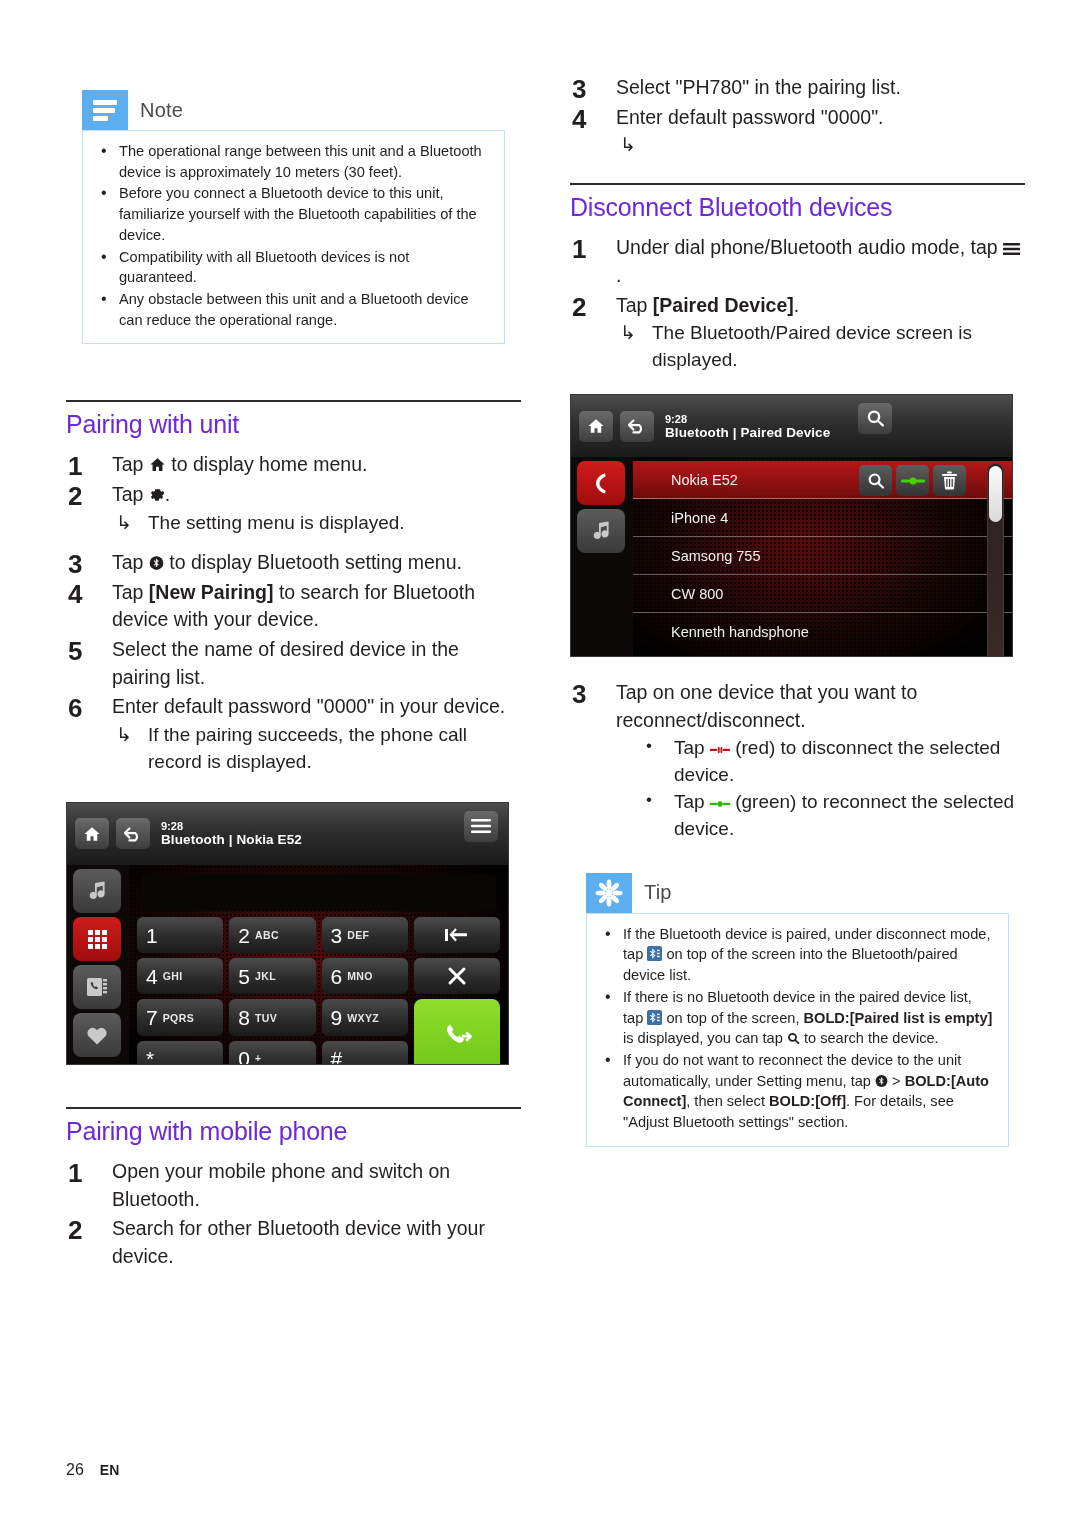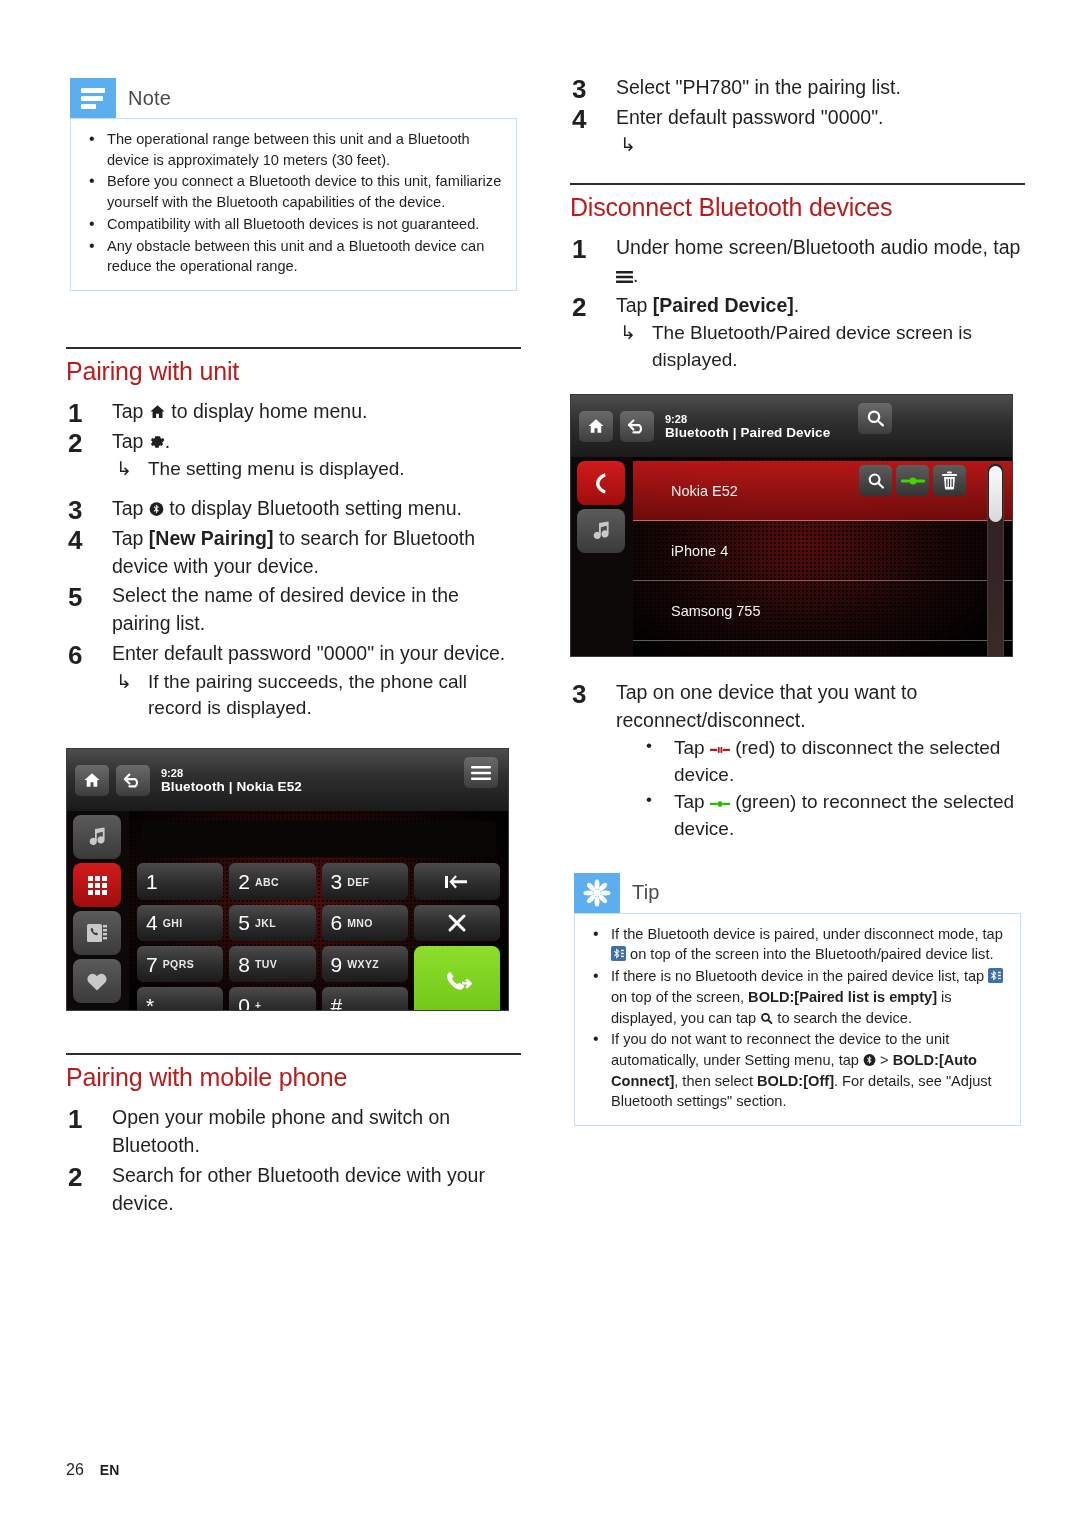--- a/index.html
+++ b/index.html
@@ -9,21 +9,21 @@
     font-family: "Liberation Sans", sans-serif;
     color: #231f20;
   }
   .page { position: relative; width: 1080px; height: 1527px; }
 
   .col { position: absolute; top: 0; width: 455px; }
   .col-left  { left: 66px; }
   .col-right { left: 570px; }
 
   
-  .callout { position: relative; margin: 4px; }
+  .callout { position: relative; margin: 16px; }
   .callout-tab {
     display: flex; align-items: center; gap: 12px;
     height: 40px;
   }
   .callout-badge {
     width: 46px; height: 40px;
     background: #5caeef;
     display: flex; align-items: center; justify-content: center;
     flex: 0 0 auto;
   }
@@ -54,21 +54,21 @@
   
   .note-bars { width: 24px; display: flex; flex-direction: column; gap: 3px; }
   .note-bars i { display: block; height: 5px; background: #fff; border-radius: 1px; }
   .note-bars i:nth-child(1) { width: 24px; }
   .note-bars i:nth-child(2) { width: 22px; }
   .note-bars i:nth-child(3) { width: 15px; }
 
   
   .rule { border-top: 2px solid #2d2d2d; margin-top: 4px; }
   h2.section {
-    color: #b91c1c;
+    color: #6d28d9;
     font-size: 25px;
     font-weight: 400;
     letter-spacing: -.2px;
     margin: 8px 0 12px 0;
   }
 
   
   ol.steps { list-style: none; }
   ol.steps > li {
     position: relative;
@@ -188,21 +188,21 @@
   .key.call {
     grid-row: span 2;
     background: linear-gradient(180deg,#8ede2c 0%, #6ec414 100%);
     align-items: center; justify-content: center; padding-left: 0;
     border-radius: 8px;
   }
 
   
   .plist { position: absolute; left: 0; right: 0; top: 0; bottom: 0; padding: 4px 0 0 0; }
   .prow {
-    height: 60px; display: flex; align-items: center;
+    height: 38px; display: flex; align-items: center;
     padding-left: 38px; position: relative;
     color: #f2f2f2; font-size: 14.5px;
     border-bottom: 1px solid rgba(210,200,200,.45);
   }
   .prow.sel {
     background: linear-gradient(180deg, rgba(190,24,24,.95), rgba(120,12,12,.9));
   }
   .prow .acts {
     position: absolute; right: 46px; top: 4px;
     display: flex; gap: 4px; align-items: center;
@@ -484,21 +484,21 @@
       </li>
     </ol>
 
     <div style="margin-top:52px;">
       <div class="rule"></div>
       <h2 class="section">Disconnect Bluetooth devices</h2>
 
       <ol class="steps">
         <li class="tight">
           <span class="num">1</span>
-          <span>Under home screen/Bluetooth audio mode, tap </span><span class="ic"><svg width="17" height="14" viewBox="0 0 20 16">
+          <span>Under dial phone/Bluetooth audio mode, tap </span><span class="ic"><svg width="17" height="14" viewBox="0 0 20 16">
                 <g fill="#231f20">
                   <rect y="1" width="20" height="2.8" rx=".6"></rect>
                   <rect y="6.6" width="20" height="2.8" rx=".6"></rect>
                   <rect y="12.2" width="20" height="2.8" rx=".6"></rect>
                 </g>
               </svg></span><span>.</span>
         </li>
         <li class="tight">
           <span class="num">2</span>
           <span>Tap </span><span class="b">[Paired Device]</span><span>.</span>

